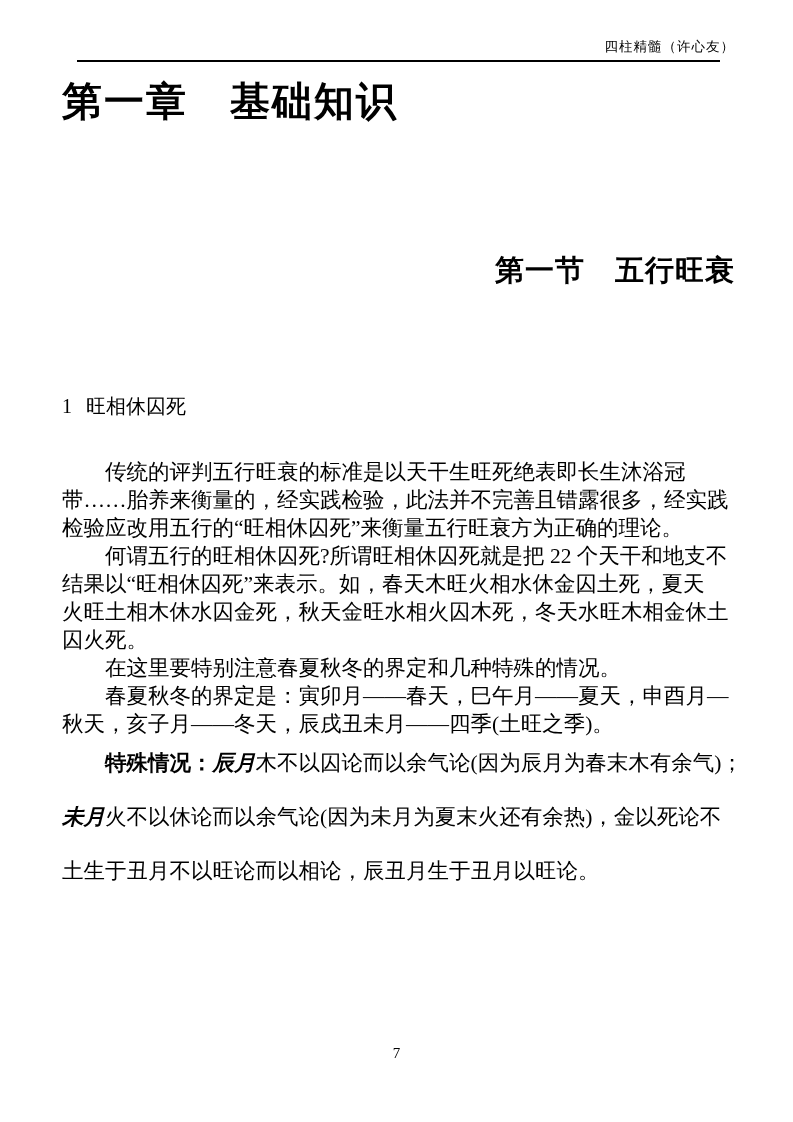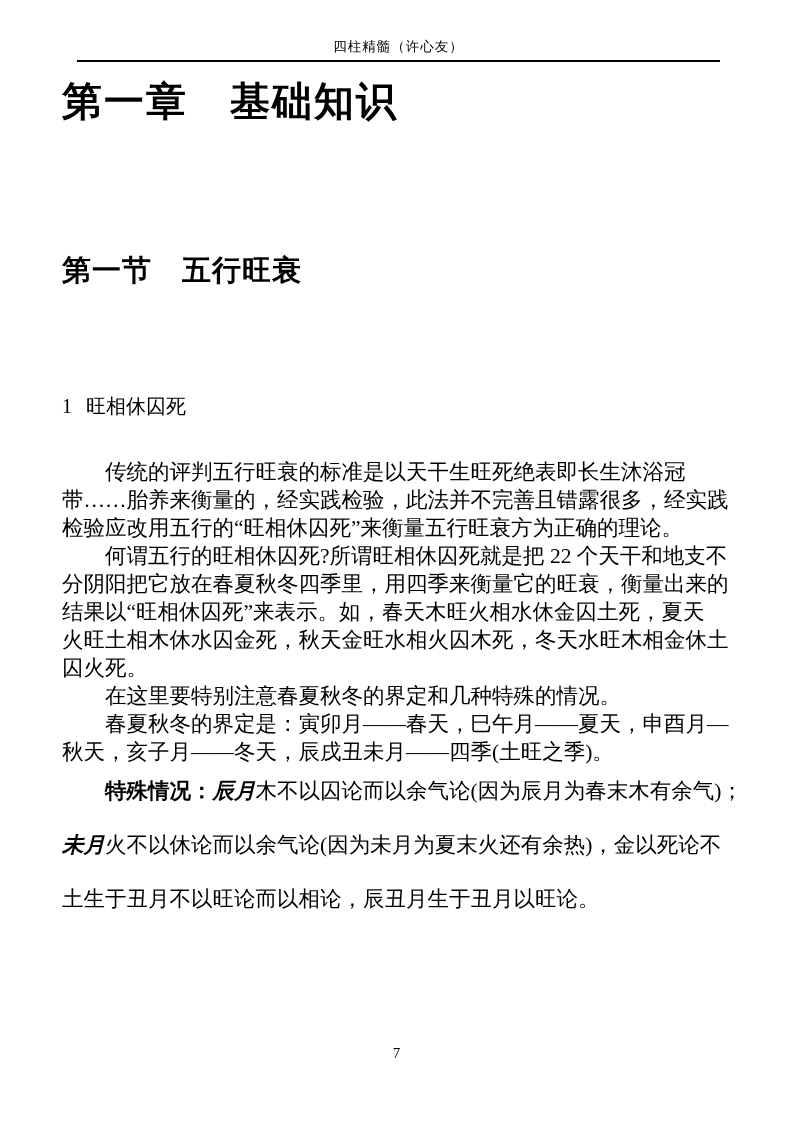--- a/index.html
+++ b/index.html
@@ -12,42 +12,42 @@
     background: #ffffff;
     color: #000000;
     font-family: "Liberation Serif", "DejaVu Serif", serif;
     overflow: hidden;
   }
   .content { padding: 0 58px 0 62px; }
 
   
   .header-text {
     margin-top: 38px;
-    text-align: center;
+    text-align: right;
     font-size: 13.5px;
     line-height: 17px;
     letter-spacing: 1px;
   }
   .header-rule {
     margin: 5px 15px 0 15px;
     border-bottom: 2px solid #000000;
     height: 0;
   }
 
   
   .chapter-title {
     margin-top: 16px;
     font-size: 40px;
     line-height: 48px;
     font-weight: bold;
     letter-spacing: 2px;
   }
   .section-title {
     margin-top: 127px;
-    text-align: left;
+    text-align: right;
     font-size: 29px;
     line-height: 35px;
     font-weight: bold;
     font-family: "Liberation Sans", "DejaVu Sans", sans-serif;
     letter-spacing: 1px;
   }
   .heading1 {
     margin-top: 100px;
     font-size: 20px;
     line-height: 36px;
@@ -98,21 +98,20 @@
     </div>
 
     <div class="paragraphs" id="paragraphs">
         <div class="para">
           <div class="line indent"><span class="">传统的评判五行旺衰的标准是以天干生旺死绝表即长生沐浴冠</span></div>
           <div class="line"><span class="">带……胎养来衡量的，经实践检验，此法并不完善且错露很多，经实践</span></div>
           <div class="line"><span class="">检验应改用五行的“旺相休囚死”来衡量五行旺衰方为正确的理论。</span></div>
         </div>
         <div class="para">
           <div class="line indent"><span class="">何谓五行的旺相休囚死?所谓旺相休囚死就是把 22 个天干和地支不</span></div>
-          <div class="line"><span class="">分阴阳把它放在春夏秋冬四季里，用四季来衡量它的旺衰，衡量出来的</span></div>
           <div class="line"><span class="">结果以“旺相休囚死”来表示。如，春天木旺火相水休金囚土死，夏天</span></div>
           <div class="line"><span class="">火旺土相木休水囚金死，秋天金旺水相火囚木死，冬天水旺木相金休土</span></div>
           <div class="line"><span class="">囚火死。</span></div>
         </div>
         <div class="para">
           <div class="line indent"><span class="">在这里要特别注意春夏秋冬的界定和几种特殊的情况。</span></div>
         </div>
         <div class="para">
           <div class="line indent"><span class="">春夏秋冬的界定是：寅卯月——春天，巳午月——夏天，申酉月—</span></div>
           <div class="line"><span class="">秋天，亥子月——冬天，辰戌丑未月——四季(土旺之季)。</span></div>

